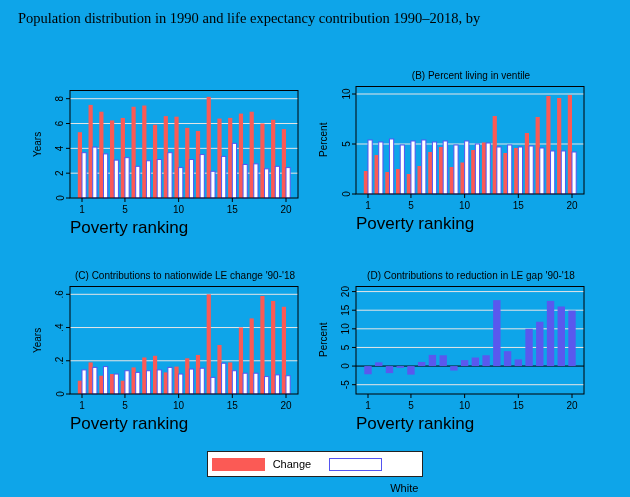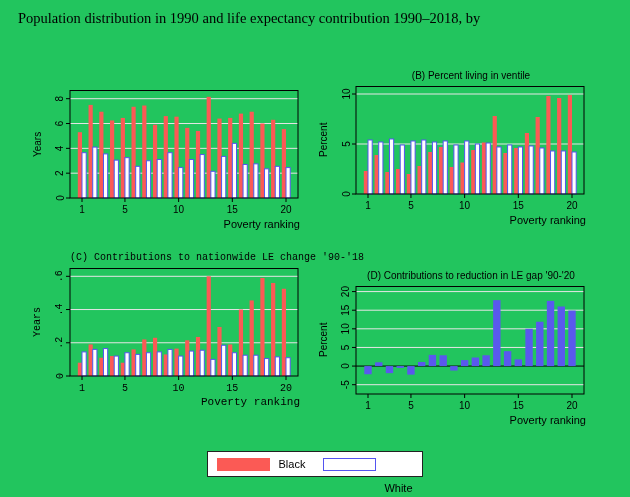--- a/index.html
+++ b/index.html
@@ -1,26 +1,26 @@
 <!DOCTYPE html>
 <html><head>
 <meta charset="utf-8">
 <style>
   html,body{margin:0;padding:0;background:#fff;}
-  .page{position:relative;width:630px;height:497px;background:#22c55e;font-family:"Liberation Sans",sans-serif;overflow:hidden;}
+  .page{position:relative;width:630px;height:497px;background:#0ea5e9;font-family:"Liberation Sans",sans-serif;overflow:hidden;}
   .fig-title{position:absolute;left:18px;top:8px;width:585px;font-family:"Liberation Serif","DejaVu Serif",serif;font-size:14.5px;line-height:21px;color:#000;}
   .panel{position:absolute;width:285px;}
   .panel-title{margin-left:36px;width:230px;text-align:center;font-size:10px;color:#000;height:14px;white-space:nowrap;}
   .plot-wrap{position:relative;width:272px;height:128px;margin-top:2px;}
   .plot-wrap svg{position:absolute;left:0;top:0;}
   .ylabel{position:absolute;left:-2px;top:0;height:108px;width:13px;writing-mode:vertical-rl;transform:rotate(180deg);text-align:center;font-size:10px;color:#000;}
-  .xlabel{margin-left:36px;width:230px;text-align:right;font-size:11px;color:#000;margin-top:0px;}
+  .xlabel{margin-left:36px;width:230px;text-align:left;font-size:17px;color:#000;margin-top:0px;}
   .panel-a{left:34px;top:88px;}
   .panel-b{left:320px;top:70px;}
-  .panel-c{left:34px;top:252px;font-family:Liberation Mono, monospace;}
+  .panel-c{left:34px;top:270px;}
   .panel-d{left:320px;top:270px;}
   .legend{position:absolute;top:451px;left:207px;width:214px;height:24px;border:1px solid #222;background:#fff;display:flex;align-items:center;justify-content:center;gap:8px;}
   .swatch{display:inline-block;width:53px;height:13px;box-sizing:border-box;}
   .legend-label{font-size:11px;color:#000;padding-right:10px;}
   .legend-label:last-child{padding-right:0;margin-top:48px;}
 </style>
 </head>
 <body>
 
 <div class="page">
@@ -238,21 +238,21 @@
           <text x="198.31578947368422" y="123" text-anchor="middle" font-size="10" fill="#000">15</text>
           <line x1="252" x2="252" y1="108" y2="112" stroke="#000000" stroke-width="1"></line>
           <text x="252" y="123" text-anchor="middle" font-size="10" fill="#000">20</text>
         </svg>
       <div class="ylabel">Years</div>
     </div>
     <div class="xlabel">Poverty ranking</div>
   </div>
 
   <div class="panel panel-d">
-    <div class="panel-title">(D) Contributions to reduction in LE gap '90-'20</div>
+    <div class="panel-title">(D) Contributions to reduction in LE gap '90-'18</div>
     <div class="plot-wrap">
       <svg width="272" height="128">
           <line x1="36" x2="264" y1="98.6896551724138" y2="98.6896551724138" stroke="#e6e6e6" stroke-width="1"></line>
           <line x1="36" x2="264" y1="61.44827586206897" y2="61.44827586206897" stroke="#e6e6e6" stroke-width="1"></line>
           <line x1="36" x2="264" y1="42.827586206896555" y2="42.827586206896555" stroke="#e6e6e6" stroke-width="1"></line>
           <line x1="36" x2="264" y1="24.20689655172414" y2="24.20689655172414" stroke="#e6e6e6" stroke-width="1"></line>
           <line x1="36" x2="264" y1="5.586206896551724" y2="5.586206896551724" stroke="#e6e6e6" stroke-width="1"></line>
           <line x1="36" x2="264" y1="80.06896551724138" y2="80.06896551724138" stroke="#000000" stroke-width="1"></line>
           <rect x="44.3" y="80.06896551724138" width="7.4" height="8.193103448275863" fill="#5a58ee" stroke="none"></rect>
           <rect x="55.036842105263155" y="76.34482758620689" width="7.4" height="3.724137931034491" fill="#5a58ee" stroke="none"></rect>
@@ -298,18 +298,18 @@
           <line x1="252" x2="252" y1="108" y2="112" stroke="#000000" stroke-width="1"></line>
           <text x="252" y="123" text-anchor="middle" font-size="10" fill="#000">20</text>
         </svg>
       <div class="ylabel">Percent</div>
     </div>
     <div class="xlabel">Poverty ranking</div>
   </div>
 
   <div class="legend">
     <span class="swatch" style="background: rgb(251, 90, 85);"></span>
-    <span class="legend-label">Black</span>
+    <span class="legend-label">Change</span>
     <span class="swatch" style="background: rgb(255, 255, 255); border: 1px solid rgb(84, 84, 240);"></span>
     <span class="legend-label">White</span>
   </div>
 
 </div>
 
 </body></html>

